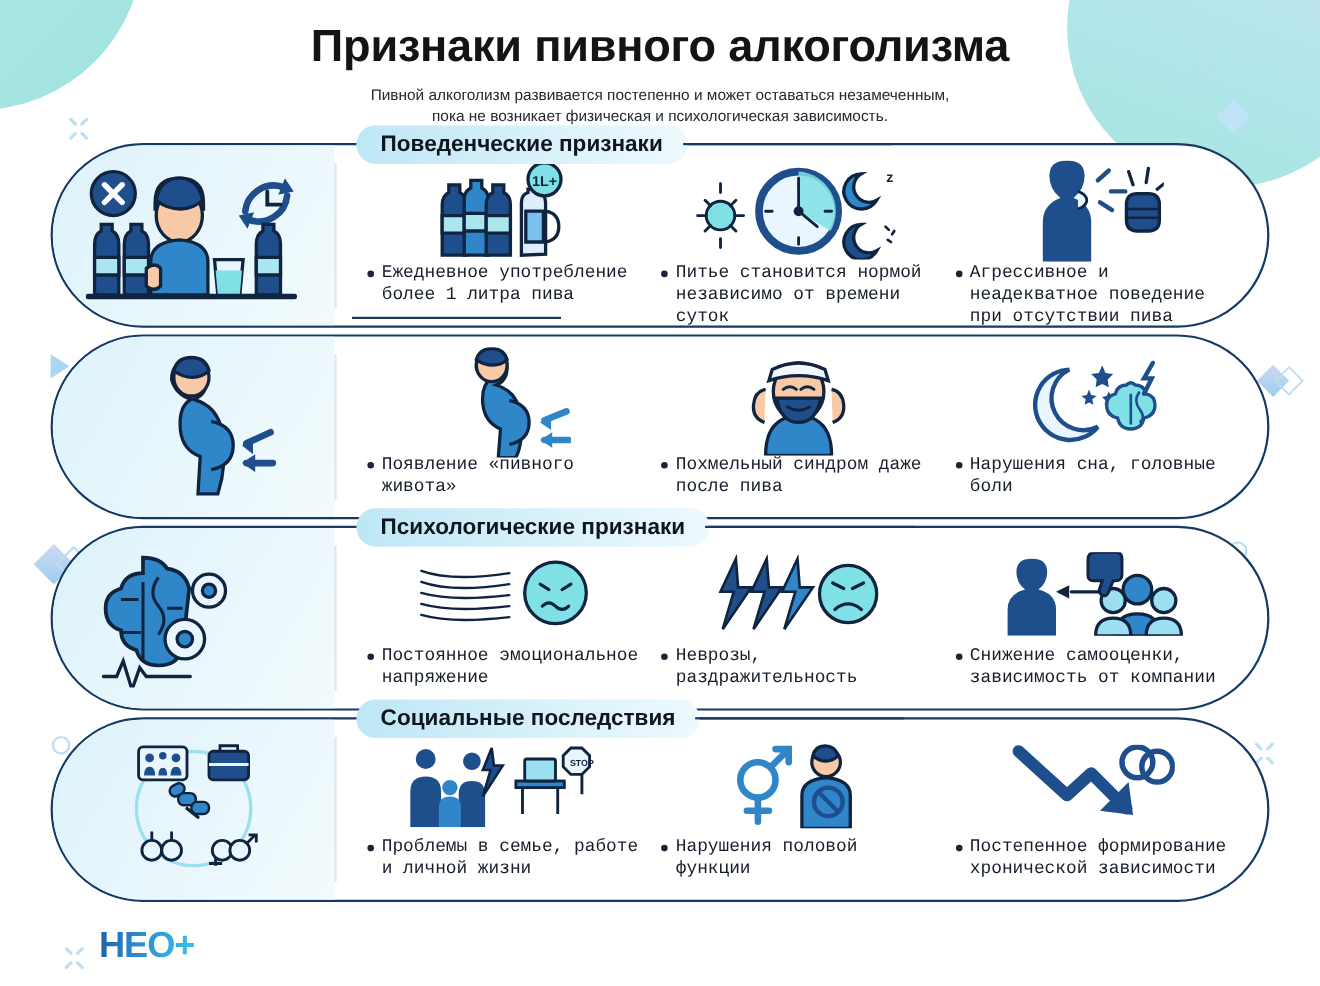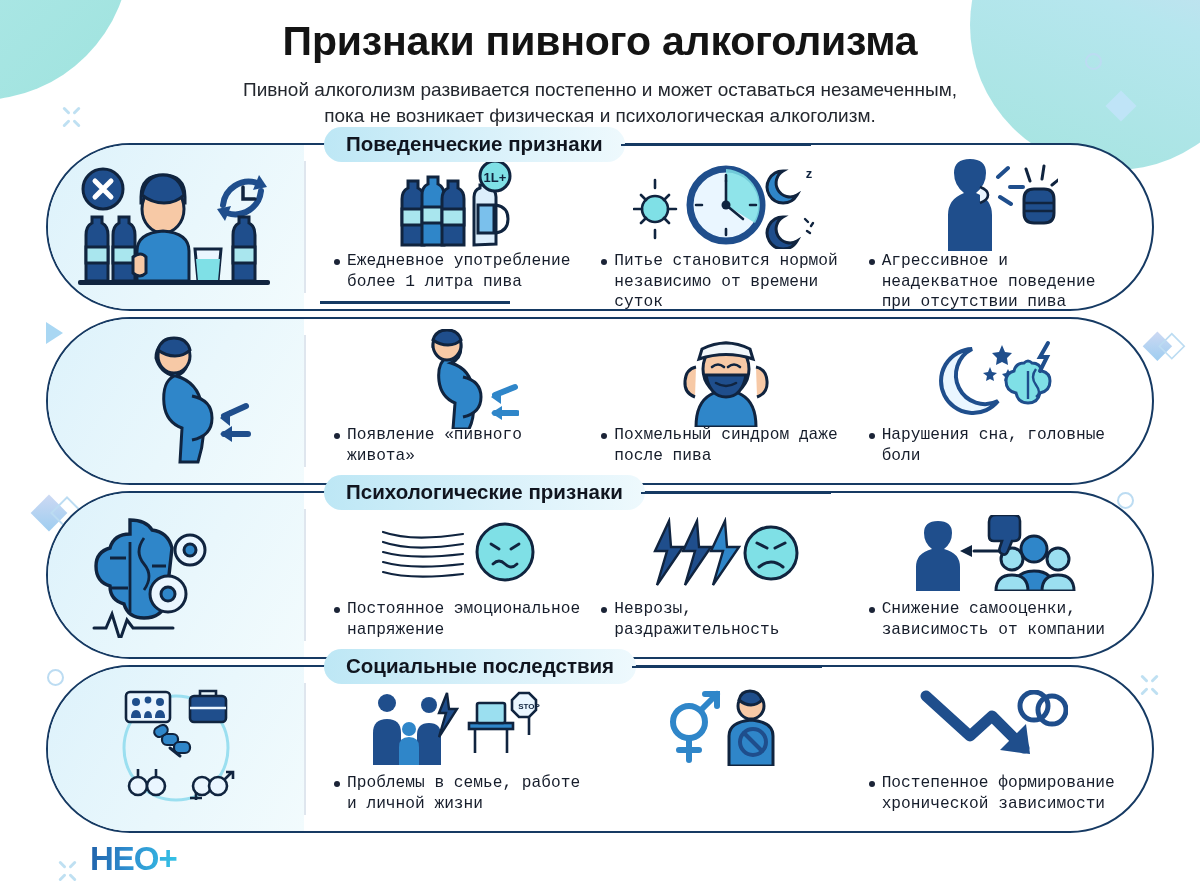--- a/index.html
+++ b/index.html
@@ -66,21 +66,21 @@
     border: 2.5px solid #bcdcf2;
   }
 
   
   .header { position: relative; z-index: 3; padding-top: 18px; text-align: center; }
   .title {
     font-size: 41px; font-weight: 700; letter-spacing: -0.2px;
     color: #141414;
   }
   .subtitle {
-    margin-top: 12px; font-size: 19px; line-height: 1.38;
+    margin-top: 12px; font-size: 14px; line-height: 1.38;
     color: #23272e; max-width: 880px; margin-left: auto; margin-right: auto; text-align: center;
   }
 
   
   .sections { position: relative; z-index: 3; margin-top: 14px; }
   .section { position: relative; height: 168px; margin: 0 46px 6px 46px; }
   .section-card {
     position: absolute; inset: 0;
     border: 2.5px solid #163a63;
     border-radius: 84px;
@@ -177,21 +177,21 @@
   <div class="deco diamond-pair" style="left:1142px; top:330px; transform:scale(.8);">
     <span class="d1"></span>
       <span class="d2"></span>
   </div>
 </div>
 
 <div class="header">
   <div class="title">Признаки пивного алкоголизма</div>
   <div class="subtitle">
     <div>Пивной алкоголизм развивается постепенно и может оставаться незамеченным,</div>
-    <div>пока не возникает физическая и психологическая алкоголизм.</div>
+    <div>пока не возникает физическая и психологическая зависимость.</div>
   </div>
 </div>
 
 <div class="sections">
 
   <div class="section">
     <div class="section-card">
       <div class="section-inner">
         <div class="art-cell">
           <svg width="206" height="128" viewBox="0 0 206 128">
@@ -571,20 +571,24 @@
                   <path d="M28 50 v22 M18 62 h20"></path>
                   <path d="M40 22 l16-16 M44 6 h12 v12"></path>
                 </g>
                 <circle cx="90" cy="18" r="13" fill="#f7c9a6" stroke="#10243f" stroke-width="3"></circle>
                 <path d="M78 12 q6 5 12 5 t11-5 q-3-9-12-9 t-11 9z" fill="#1f4e8c" stroke="#10243f" stroke-width="3"></path>
                 <path d="M68 78 V48 q0-14 22-16 q22 2 22 16 v30z" fill="#2f86c9" stroke="#10243f" stroke-width="3"></path>
                 <circle cx="92" cy="54" r="13" fill="none" stroke="#1f4e8c" stroke-width="4"></circle>
                 <path d="M83 45 l18 18" stroke="#1f4e8c" stroke-width="4" stroke-linecap="round"></path>
               </svg>
             </div>
+            <div class="bullet">
+              <span class="dot"></span>
+              <span class="bullet-text">Нарушения половой функции</span>
+            </div>
           </div>
 
           <div class="col">
             <div class="col-art">
               <svg width="150" height="74" viewBox="0 0 150 74">
                 <path d="M8 6 L52 46 L74 26 L106 58" fill="none" stroke="#1f4e8c" stroke-width="11" stroke-linecap="round" stroke-linejoin="round"></path>
                 <path d="M108 34 l4 30 -30-4z" fill="#1f4e8c"></path>
                 <g fill="none" stroke="#1f4e8c" stroke-width="5">
                   <circle cx="116" cy="16" r="14"></circle>
                   <circle cx="134" cy="20" r="14"></circle>

